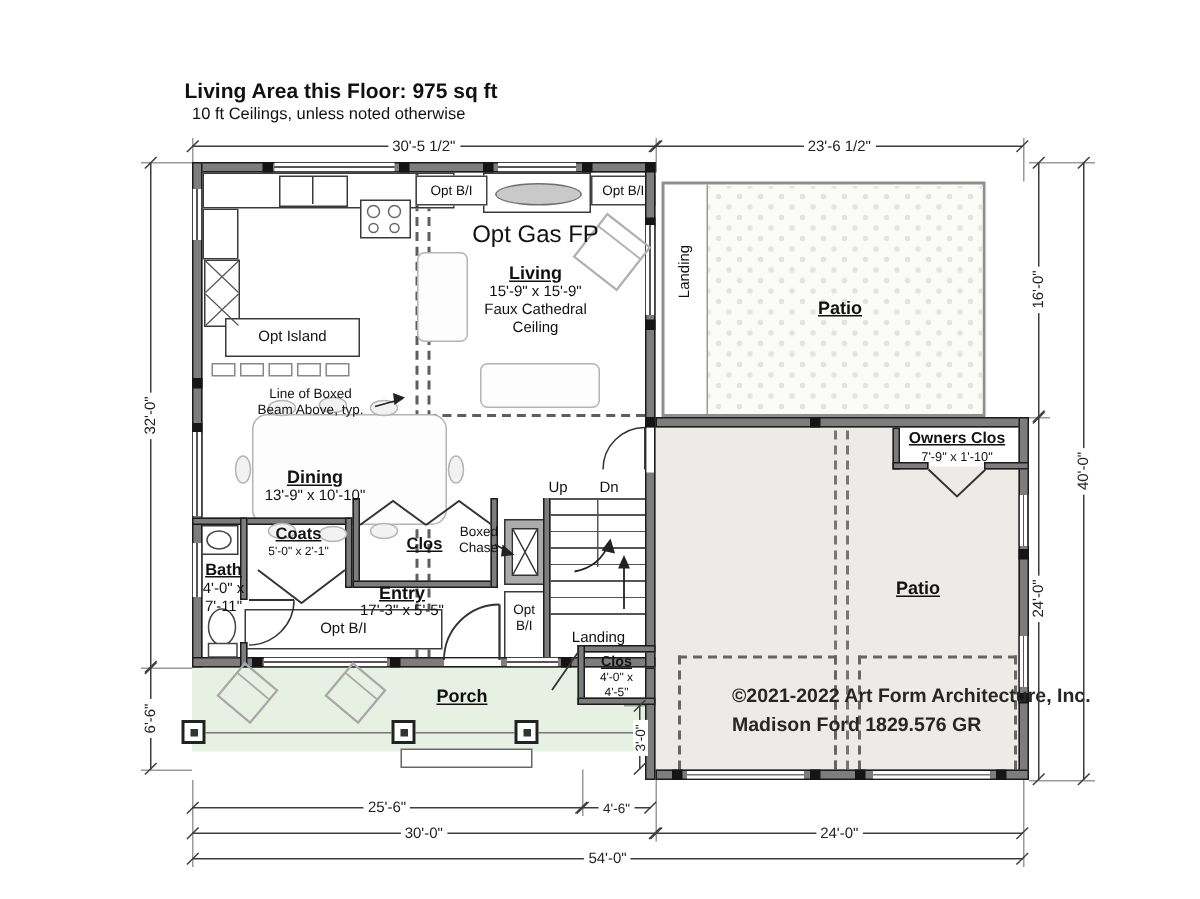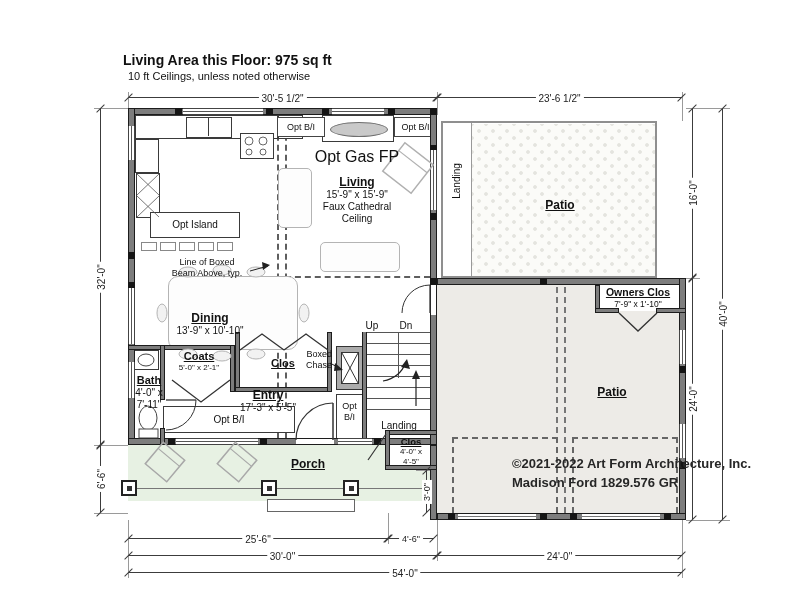--- a/index.html
+++ b/index.html
@@ -293,21 +293,21 @@
 
   <div class="ann" style="left:164px;top:257px;width:86px;font-size:9px;">
     <span>Line of Boxed</span><br>
     <span>Beam Above, typ.</span>
   </div>
   <div class="ann" style="left:292px;top:349px;width:40px;font-size:9px;text-align:right;">
     <span>Boxed</span><br>
     <span>Chase</span>
   </div>
 
-  <div class="abs copyright" style="left:512px;top:455px;">
+  <div class="abs copyright" style="left:488px;top:455px;">
     <div>©2021-2022 Art Form Architecture, Inc.</div>
     <div>Madison Ford 1829.576 GR</div>
   </div>
 
   <div class="ext" style="left:128px;top:92px;width:1px;height:16px;"></div>
   <div class="ext" style="left:437px;top:92px;width:1px;height:23px;"></div>
   <div class="ext" style="left:682px;top:92px;width:1px;height:29px;"></div>
   <div class="ext" style="left:94px;top:108px;width:34px;height:1px;"></div>
   <div class="ext" style="left:94px;top:445px;width:34px;height:1px;"></div>
   <div class="ext" style="left:94px;top:513px;width:34px;height:1px;"></div>

